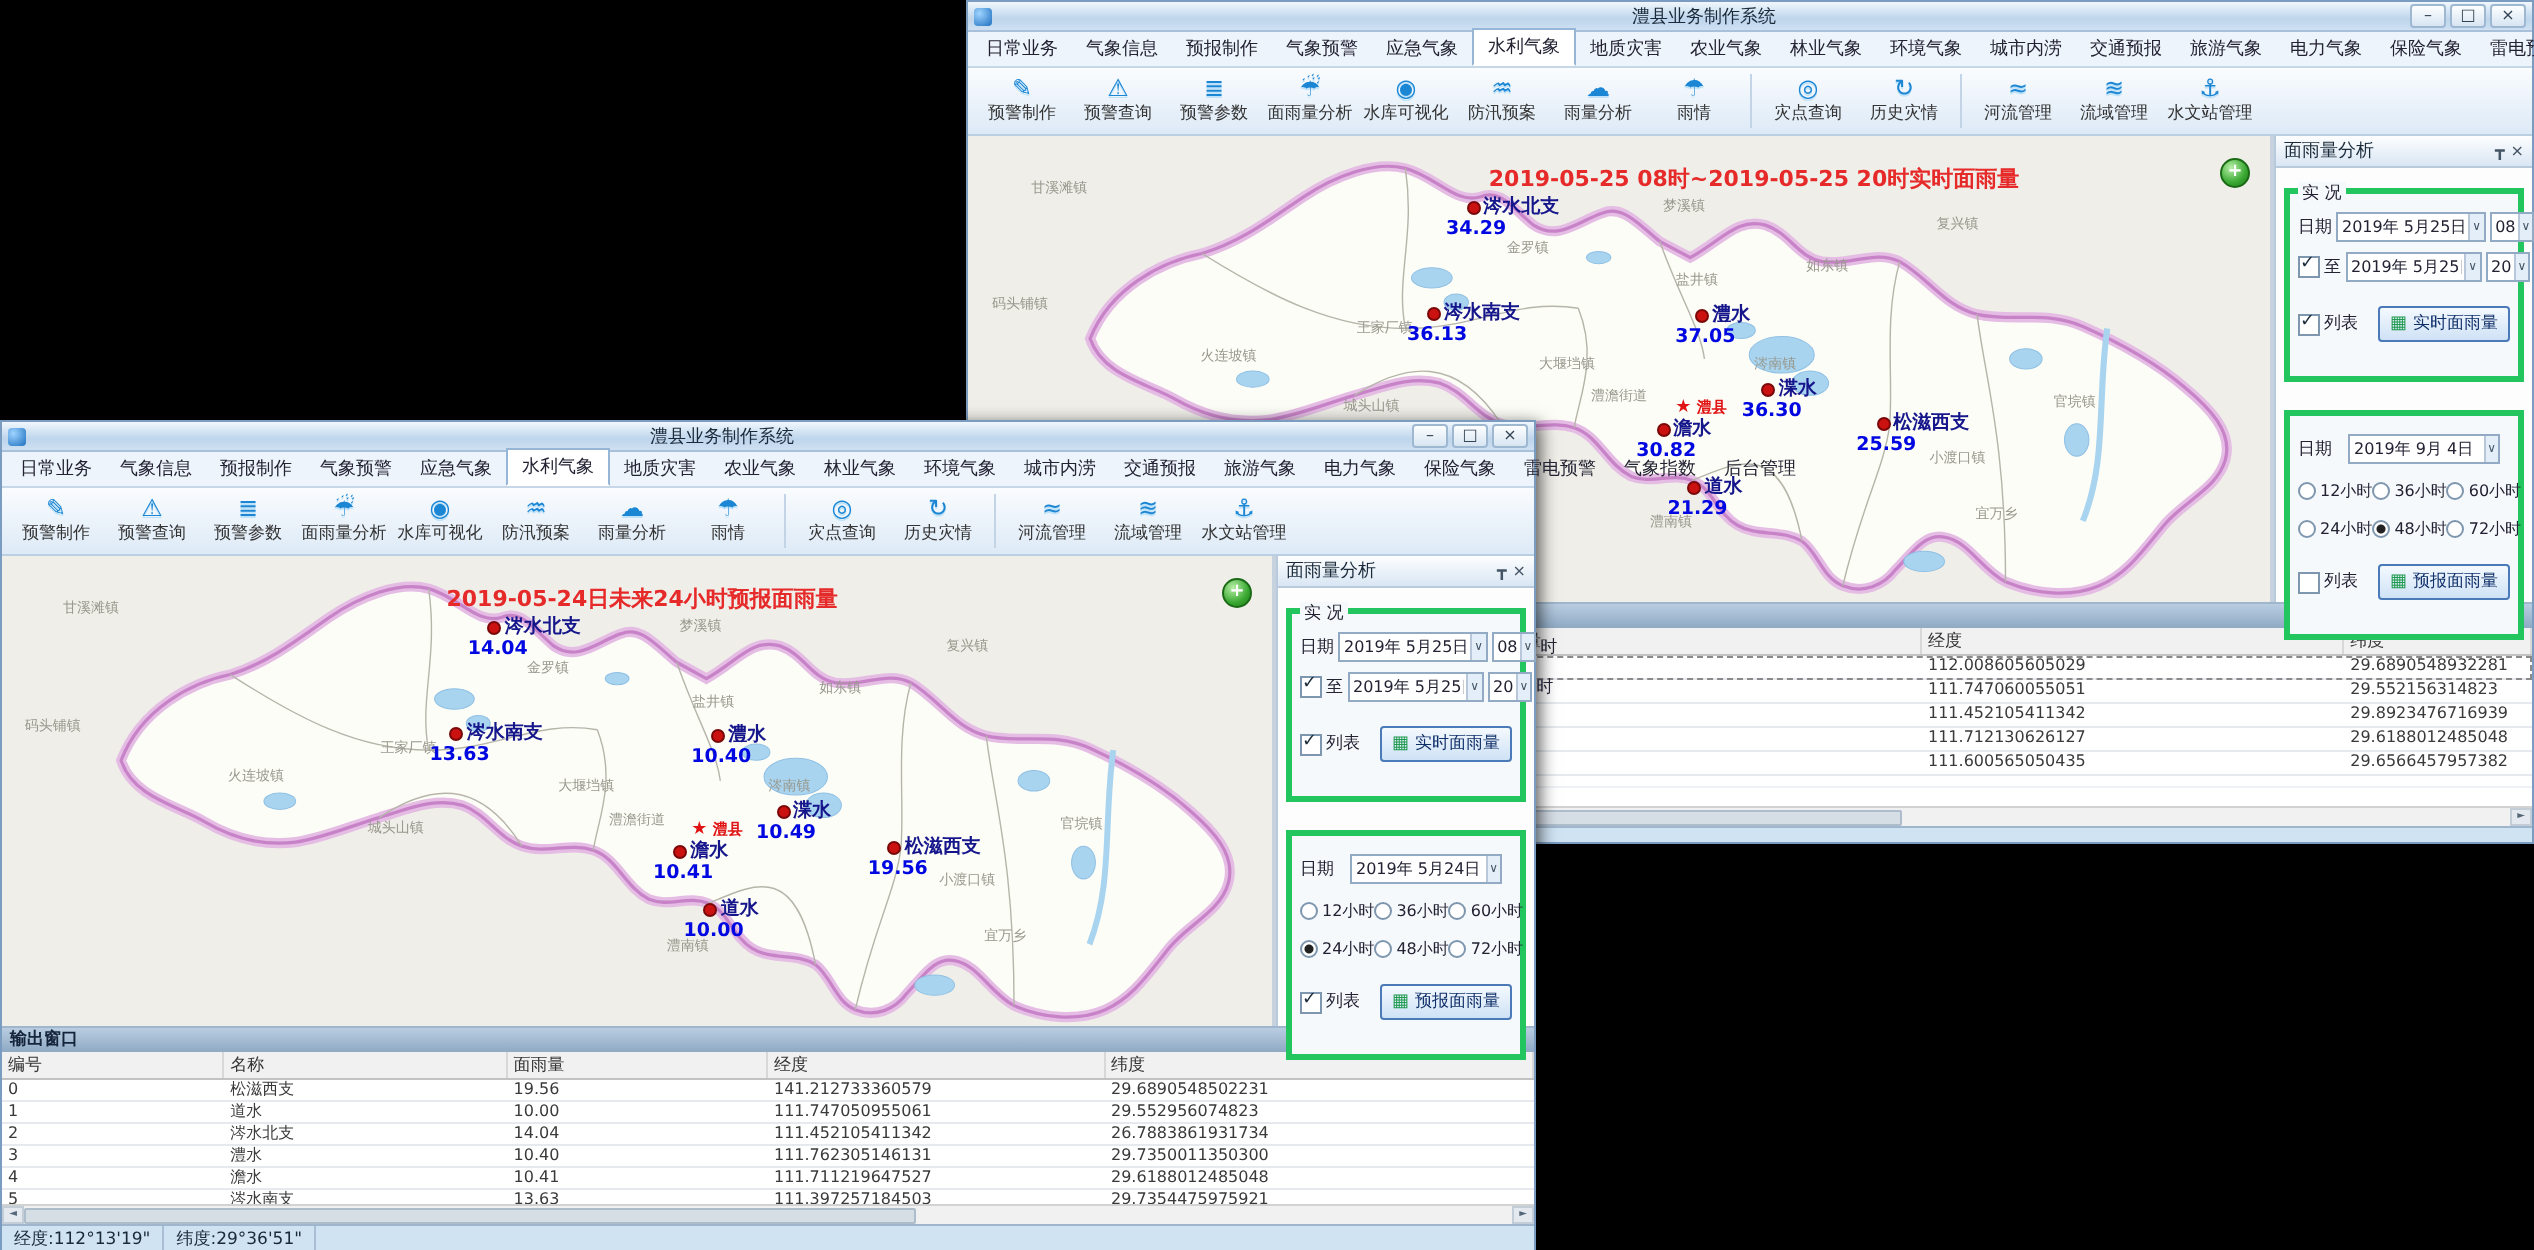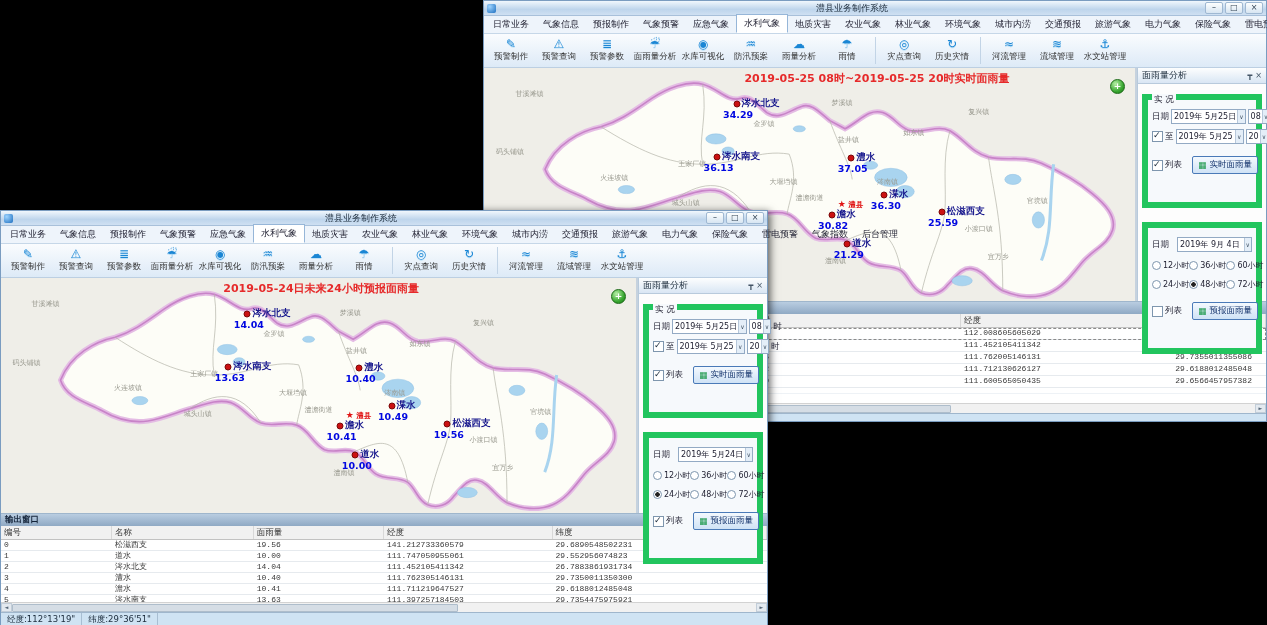--- a/index.html
+++ b/index.html
@@ -25,41 +25,41 @@
     display:flex;align-items:stretch;padding:0 3px;border-bottom:1px solid #bccfe2;}
   .titem{min-width:44px;display:flex;flex-direction:column;align-items:center;justify-content:center;padding:0 2px;}
   .ticon{font-size:12px;line-height:13px;color:#1b86d4;text-shadow:0 1px 0 #bfe2f8;}
   .tlabel{font-size:8.5px;color:#333;white-space:nowrap;}
   .tsep{width:1px;background:#c2d4e6;margin:3px 4px;}
 
   
   .content{flex:1;display:flex;min-height:0;}
   .mapwrap{flex:1;position:relative;background:#efeee8;overflow:hidden;border-right:2px solid #c6d2de;}
   .mapsvg{position:absolute;left:0;top:0;width:100%;height:100%;}
-  .maptitle{position:absolute;top:3px;color:#e62a2a;font-weight:bold;font-size:11px;white-space:nowrap;}
+  .maptitle{position:absolute;top:14px;color:#e62a2a;font-weight:bold;font-size:11px;white-space:nowrap;}
   #w0 .maptitle{left:40%;}
   #w1 .maptitle{left:35%;}
   .town{position:absolute;font-size:7px;color:#98988e;white-space:nowrap;transform:translate(-50%,-50%);}
   .st-dot{position:absolute;width:5px;height:5px;border-radius:50%;background:#cc1111;border:1px solid #7a0808;transform:translate(-50%,-50%);}
   .st-name{position:absolute;font-size:9.5px;font-weight:bold;color:#16168c;white-space:nowrap;transform:translate(5px,-55%);}
   .st-val{position:absolute;font-size:9.5px;font-weight:bold;color:#0007e0;white-space:nowrap;transform:translate(-45%,5px);}
   .county{position:absolute;transform:translate(-50%,-50%);white-space:nowrap;font-size:7.5px;color:#e01414;font-weight:bold;}
   .county .star{font-size:9px;color:#e01414;}
   .greenball{position:absolute;right:10px;top:11px;width:13px;height:13px;border-radius:50%;
     background:radial-gradient(circle at 35% 30%,#b8f0a8,#3aa832 60%,#1d7a18);border:1px solid #1a6a16;
     color:#fff;font-size:9px;line-height:12px;text-align:center;font-weight:bold;}
 
   
   .panel{width:128px;flex:0 0 128px;background:#f3f7fc;display:flex;flex-direction:column;border-left:1px solid #b8cadc;}
   .ptitle{height:15px;flex:0 0 15px;background:linear-gradient(#fdfefe,#d9e6f4);border-bottom:1px solid #b8cadc;
     display:flex;align-items:center;padding:0 4px;font-size:9px;color:#1a2a3a;}
   .ptitle .txt{flex:1;}
   .picon{font-size:8px;color:#456;margin-left:3px;}
   .pbody{flex:1;background:#fdfdfd;padding:2px;}
-  .gbox{border:6px solid #22c55e;margin:3px 2px 6px;padding:4px 2px 23px;position:relative;background:#f6f9fc;}
+  .gbox{border:3px solid #22c55e;margin:3px 2px 6px;padding:4px 2px 12px;position:relative;background:#f6f9fc;}
   .glabel{position:absolute;top:-6px;left:4px;background:#f6f9fc;padding:0 2px;font-size:8.5px;color:#223;}
   .prow{display:flex;align-items:center;gap:2px;margin:5px 2px;white-space:nowrap;}
   .plbl{font-size:8.5px;color:#223;}
   .dd{display:inline-flex;align-items:center;justify-content:space-between;background:#fff;
     border:1px solid #93aac4;height:13px;padding:0 0 0 2px;font-size:8px;color:#223;}
   .dd .val{overflow:hidden;white-space:nowrap;}
   .dda{font-size:6px;color:#456;background:#e4eef8;border-left:1px solid #b8c8da;
     height:100%;display:inline-flex;align-items:center;padding:0 1px;margin-left:1px;}
   .dd.wide{width:72px;}
   .dd.narrow{width:26px;}
@@ -79,21 +79,21 @@
   #w1 .tablesec{flex:0 0 98px;}
   .ostrip{height:12px;flex:0 0 12px;background:linear-gradient(#b9cde1,#8fa9c4);display:flex;align-items:center;
     padding:0 4px;font-size:8.5px;font-weight:bold;color:#14243a;}
   .ostrip .txt{flex:1;}
   .thead,.trow{display:grid;}
   #w0 .thead,#w0 .trow{grid-template-columns:15% 18% 28% 27% 12%;}
   #w1 .thead,#w1 .trow{grid-template-columns:14.5% 18.5% 17% 22% 28%;}
   .thead{height:13px;flex:0 0 13px;background:#f1f1f1;border-bottom:1px solid #c2c2c2;}
   .th{font-size:8.5px;color:#333;padding:1px 3px;border-right:1px solid #d8d8d8;overflow:hidden;white-space:nowrap;}
   .tbody{flex:1;overflow:hidden;
-    background:repeating-linear-gradient(#fff 0 10px,#eef2f6 10px 11px);font-family:Liberation Mono, monospace;}
+    background:repeating-linear-gradient(#fff 0 10px,#eef2f6 10px 11px);}
   #w0 .trow{height:11px;}
   #w1 .trow{height:10px;}
   .trow{border-bottom:1px solid #e6eaee;background:#fff;}
   .td{font-size:8px;color:#3a3a3a;padding:0 3px;white-space:nowrap;overflow:hidden;line-height:10px;}
   #w0 .trow:first-child{outline:1px dashed #8a8a8a;outline-offset:-1px;}
   .hscroll{height:9px;flex:0 0 9px;background:#f1f1f1;border-top:1px solid #d2d2d2;display:flex;align-items:center;position:relative;}
   .sarrow{width:9px;font-size:5px;color:#567;text-align:center;background:#e3e9ef;border:1px solid #c2cdd8;height:7px;line-height:6px;}
   .sthumb{position:absolute;left:11px;width:58%;height:6px;background:#d5dde5;border:1px solid #aebdcb;border-radius:1px;}
   .sarrow.right{position:absolute;right:0;}
   .statusstrip{height:7px;flex:0 0 7px;background:#cfe3f3;border-top:1px solid #9fb6cc;}
@@ -372,32 +372,32 @@
         </div>
       <div class="tbody">
           <div class="trow">
             <span class="td">0</span>
             <span class="td">松滋西支</span>
             <span class="td">25.59</span>
             <span class="td">112.008605605029</span>
             <span class="td">29.6890548932281</span>
           </div>
           <div class="trow">
+            <span class="td">1</span>
+            <span class="td">道水</span>
+            <span class="td">21.29</span>
+            <span class="td">111.747060055051</span>
+            <span class="td">29.552156314823</span>
+          </div>
+          <div class="trow">
             <span class="td">2</span>
             <span class="td">涔水北支</span>
             <span class="td">34.29</span>
             <span class="td">111.452105411342</span>
             <span class="td">29.8923476716939</span>
-          </div>
-          <div class="trow">
-            <span class="td">3</span>
-            <span class="td">澧水</span>
-            <span class="td">37.05</span>
-            <span class="td">111.762005146131</span>
-            <span class="td">29.7355011355086</span>
           </div>
           <div class="trow">
             <span class="td">4</span>
             <span class="td">澹水</span>
             <span class="td">30.82</span>
             <span class="td">111.712130626127</span>
             <span class="td">29.6188012485048</span>
           </div>
           <div class="trow">
             <span class="td">6</span>

